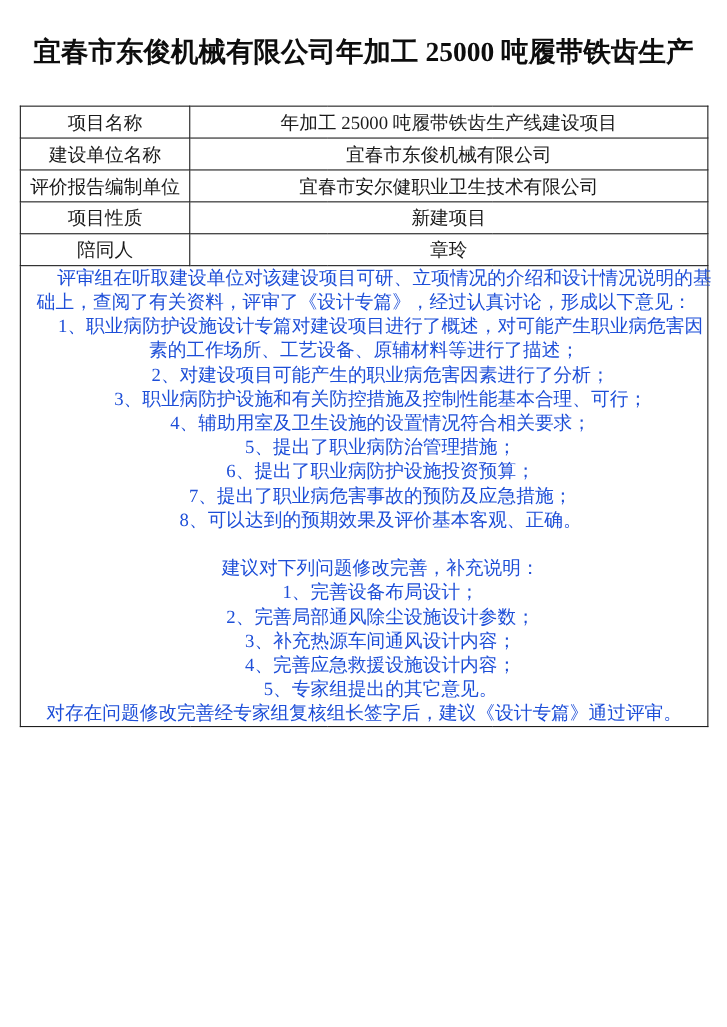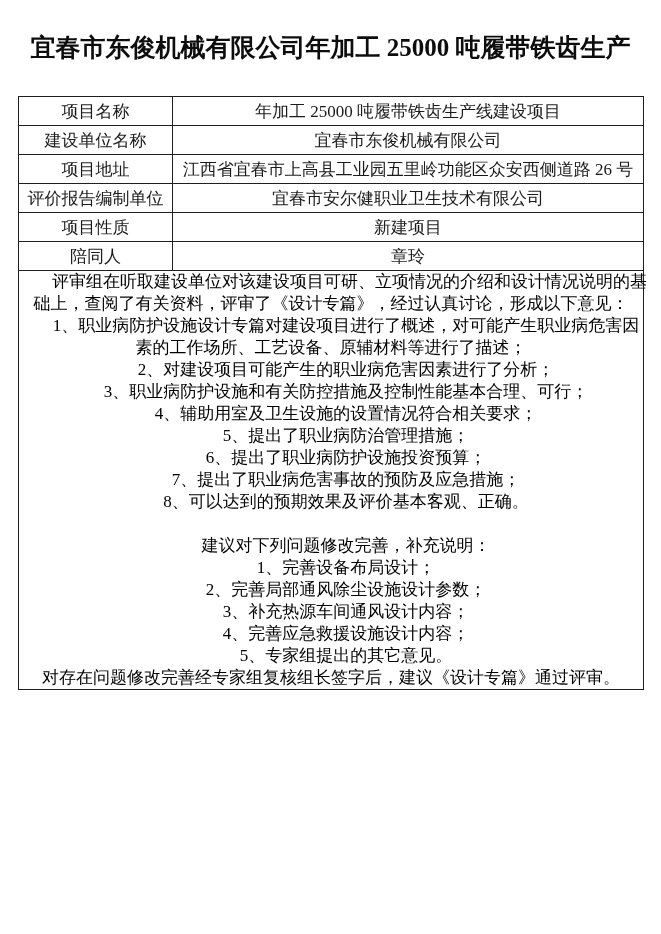--- a/index.html
+++ b/index.html
@@ -42,21 +42,21 @@
     text-align: left;
     vertical-align: top;
     padding: 3px 6px 5px 5px;
     height: auto;
   }
   .op-line {
     font-size: 17px;
     line-height: 22px;
     min-height: 22px;
     white-space: nowrap;
-    color: #000000;
+    color: #1d4ed8;
   }
   .op-line.ind { text-indent: 30px; }
 </style>
 </head>
 <body>
 
 <div class="page">
 
   <div class="doc-title">
     <div>宜春市东俊机械有限公司年加工 25000 吨履带铁齿生产</div>
@@ -70,24 +70,20 @@
         <col style="width:196px">
     </colgroup>
     <tbody>
       <tr>
         <td>项目名称</td>
         <td colspan="3">年加工 25000 吨履带铁齿生产线建设项目</td>
       </tr>
       <tr>
         <td>建设单位名称</td>
         <td colspan="3">宜春市东俊机械有限公司</td>
-      </tr>
-      <tr>
-        <td>项目地址</td>
-        <td colspan="3">江西省宜春市上高县工业园五里岭功能区众安西侧道路 26 号</td>
       </tr>
       <tr>
         <td>评价报告编制单位</td>
         <td colspan="3">宜春市安尔健职业卫生技术有限公司</td>
       </tr>
       <tr>
         <td>项目性质</td>
         <td colspan="3">新建项目</td>
       </tr>
       <tr>

